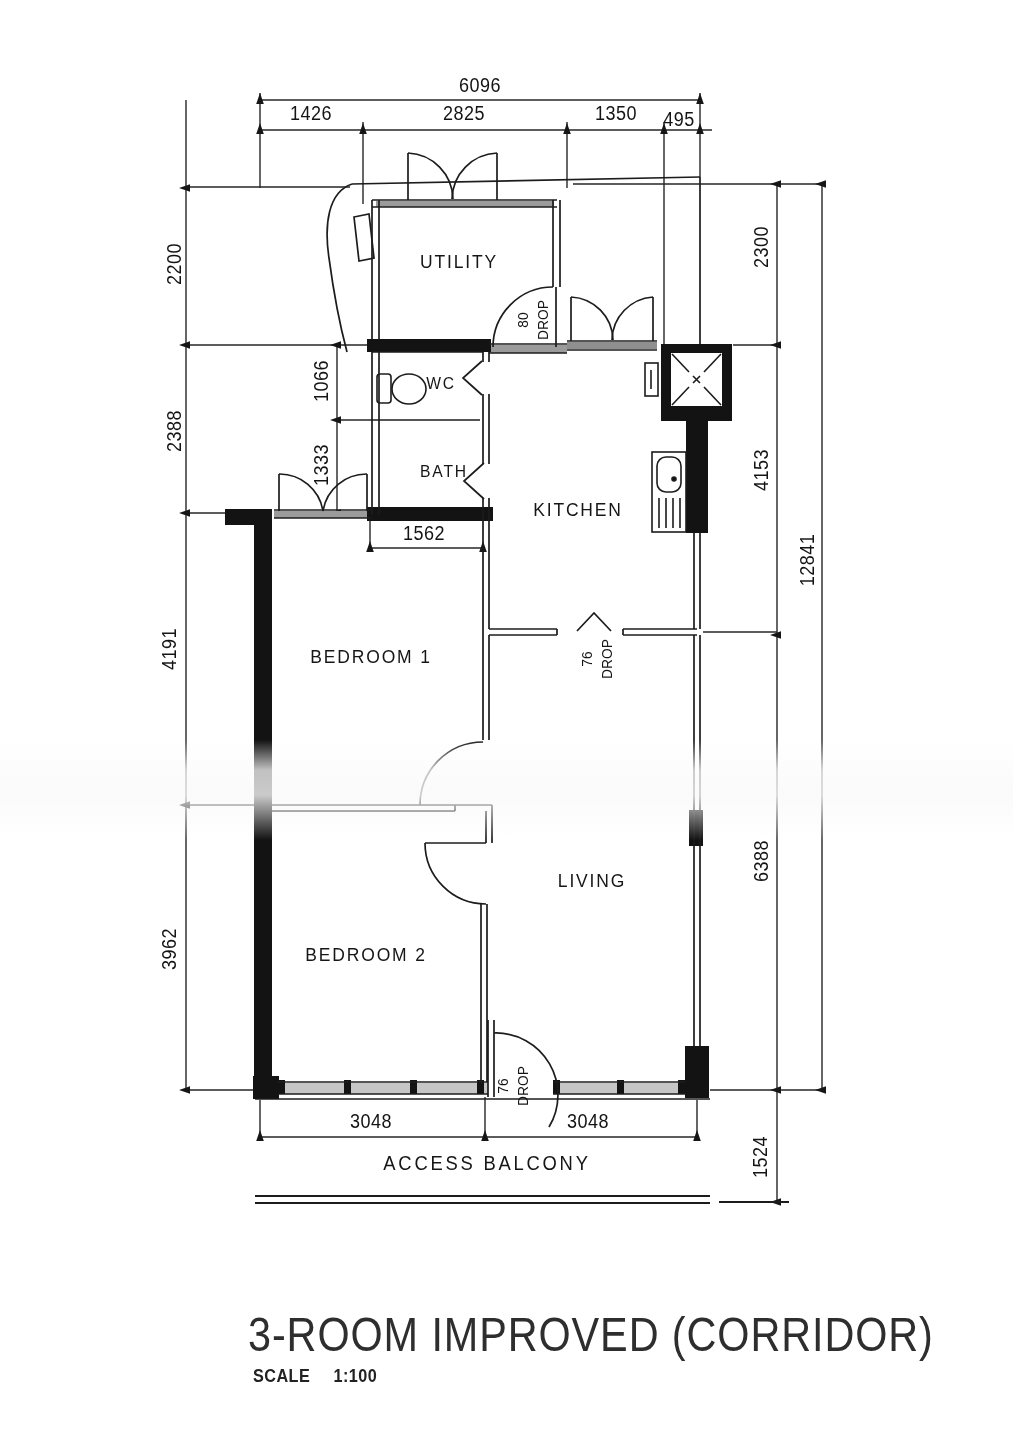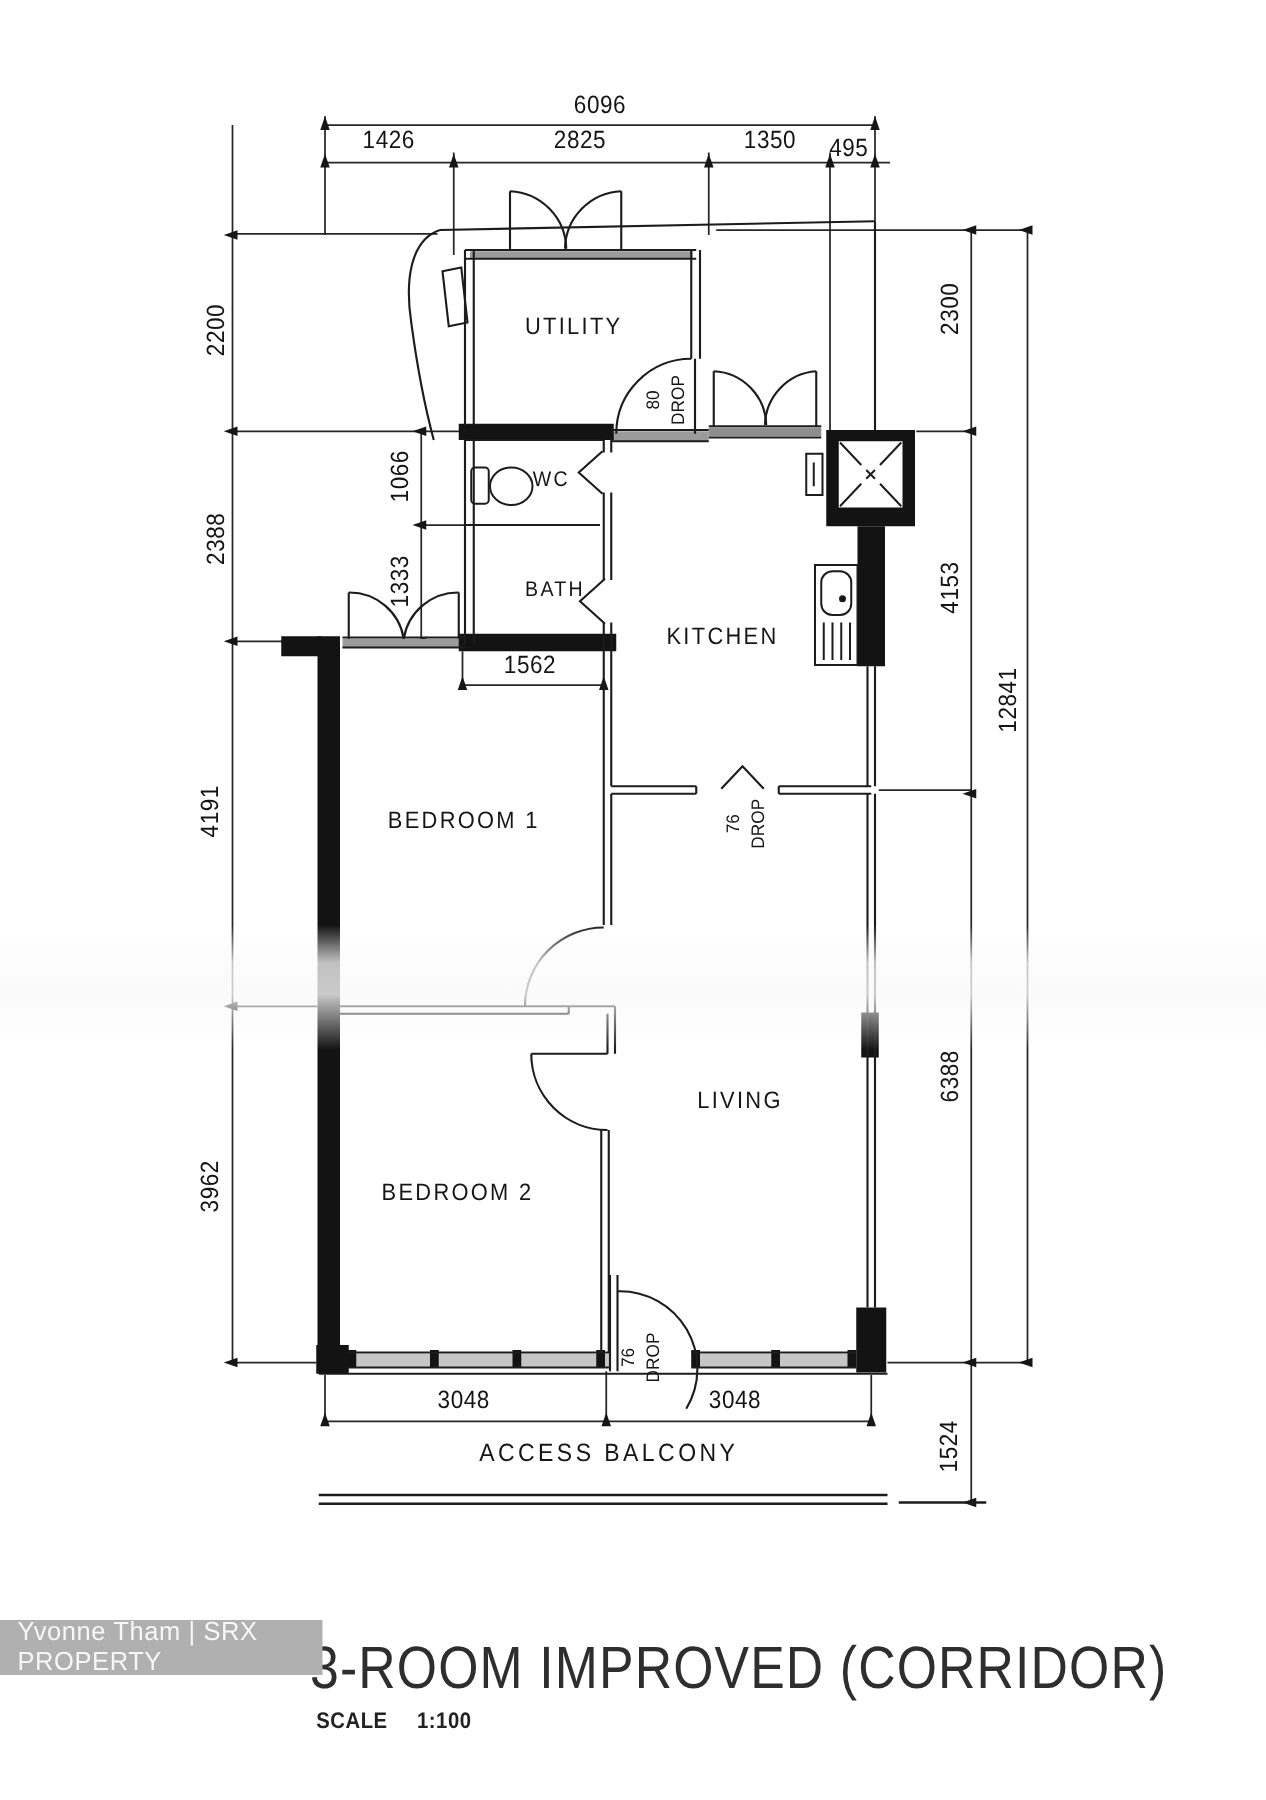--- a/index.html
+++ b/index.html
@@ -304,17 +304,14 @@
   </div>
   <div class="drop" style="left:513px;top:1086px;">
     <span>76</span>
     <span>DROP</span>
   </div>
 
   <div class="title">3-ROOM IMPROVED (CORRIDOR)</div>
   <div class="scaleline">
     <span>SCALE</span><span class="val">1:100</span>
   </div>
-  <div class="watermark">
-    <span>Yvonne Tham | SRX PROPERTY</span>
-  </div>
 
 </div>
 
 </body></html>

